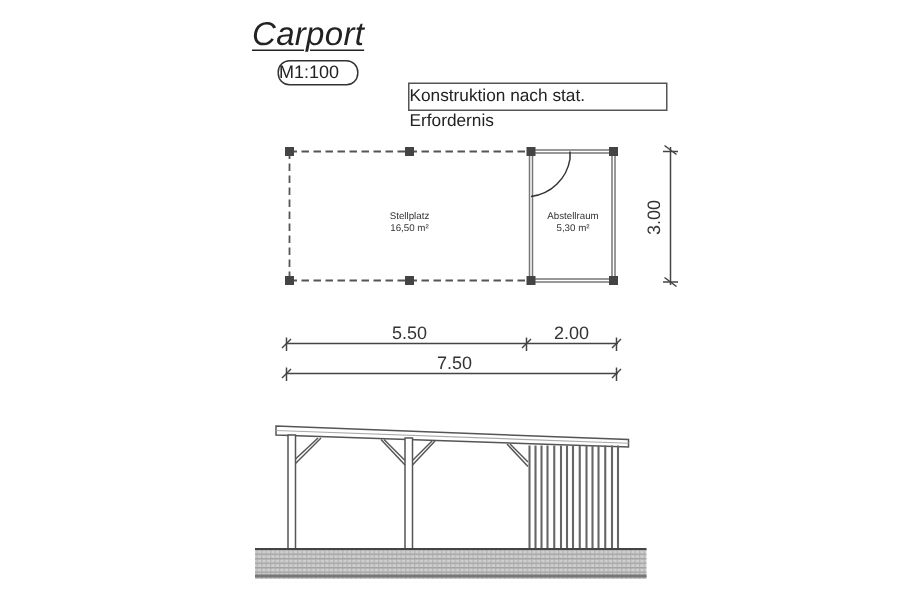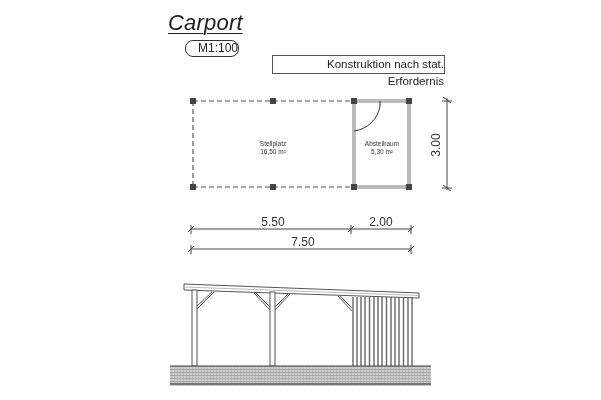--- a/index.html
+++ b/index.html
@@ -1,19 +1,19 @@
 <!DOCTYPE html>
 <html><head>
 <meta charset="utf-8">
 <style>
   html,body{margin:0;padding:0;background:#fff;}
   body{width:601px;height:400px;position:relative;overflow:hidden;font-family:"Liberation Sans",sans-serif;color:#222;}
   .title{position:absolute;left:168px;top:10px;font-size:22px;font-style:italic;text-decoration:underline;text-decoration-thickness:1px;text-underline-offset:3px;letter-spacing:0.2px;}
-  .scale{position:absolute;left:185px;top:40px;width:52px;height:15px;border:1.3px solid #333;border-radius:8px;font-size:12px;line-height:15px;text-align:right;}
-  .note{position:absolute;left:272px;top:55px;width:171px;height:17px;border:1px solid #555;font-size:11.5px;line-height:17px;text-align:right;}
+  .scale{position:absolute;left:185px;top:40px;width:52px;height:15px;border:1.3px solid #333;border-radius:8px;font-size:12px;line-height:15px;text-align:left;}
+  .note{position:absolute;left:272px;top:55px;width:171px;height:17px;border:1px solid #555;font-size:11.5px;line-height:17px;text-align:left;}
   svg{position:absolute;left:0;top:0;}
   .lbl{font-family:"Liberation Sans",sans-serif;fill:#333;}
 </style>
 </head>
 <body>
 
 <div class="title">Carport</div>
 <div class="scale">M1:100</div>
 <div class="note">Konstruktion nach stat. Erfordernis</div>
 

